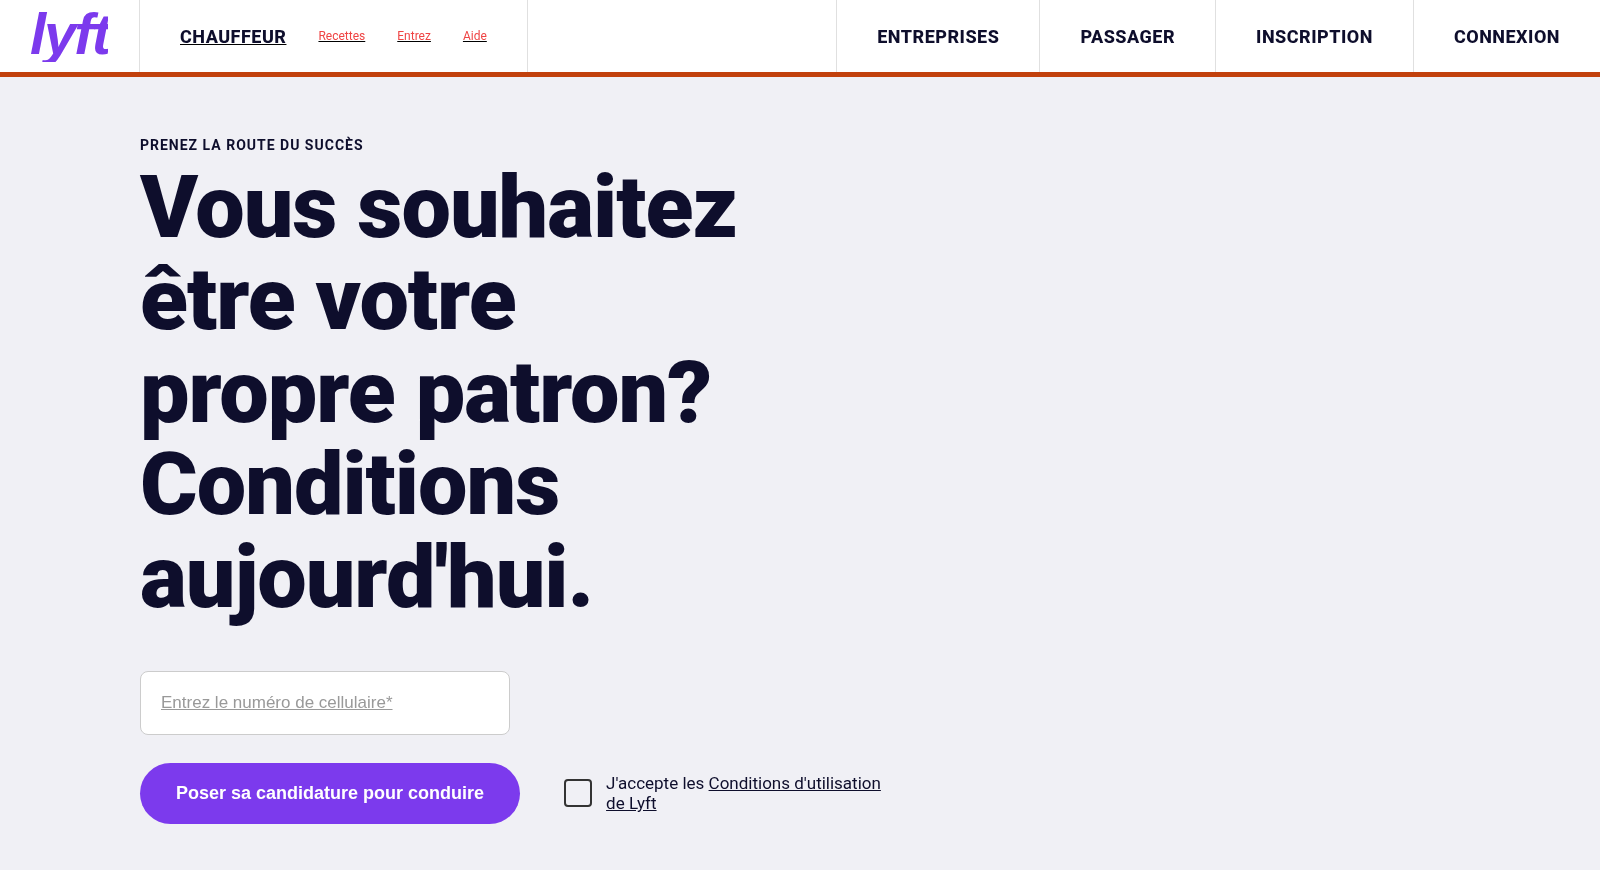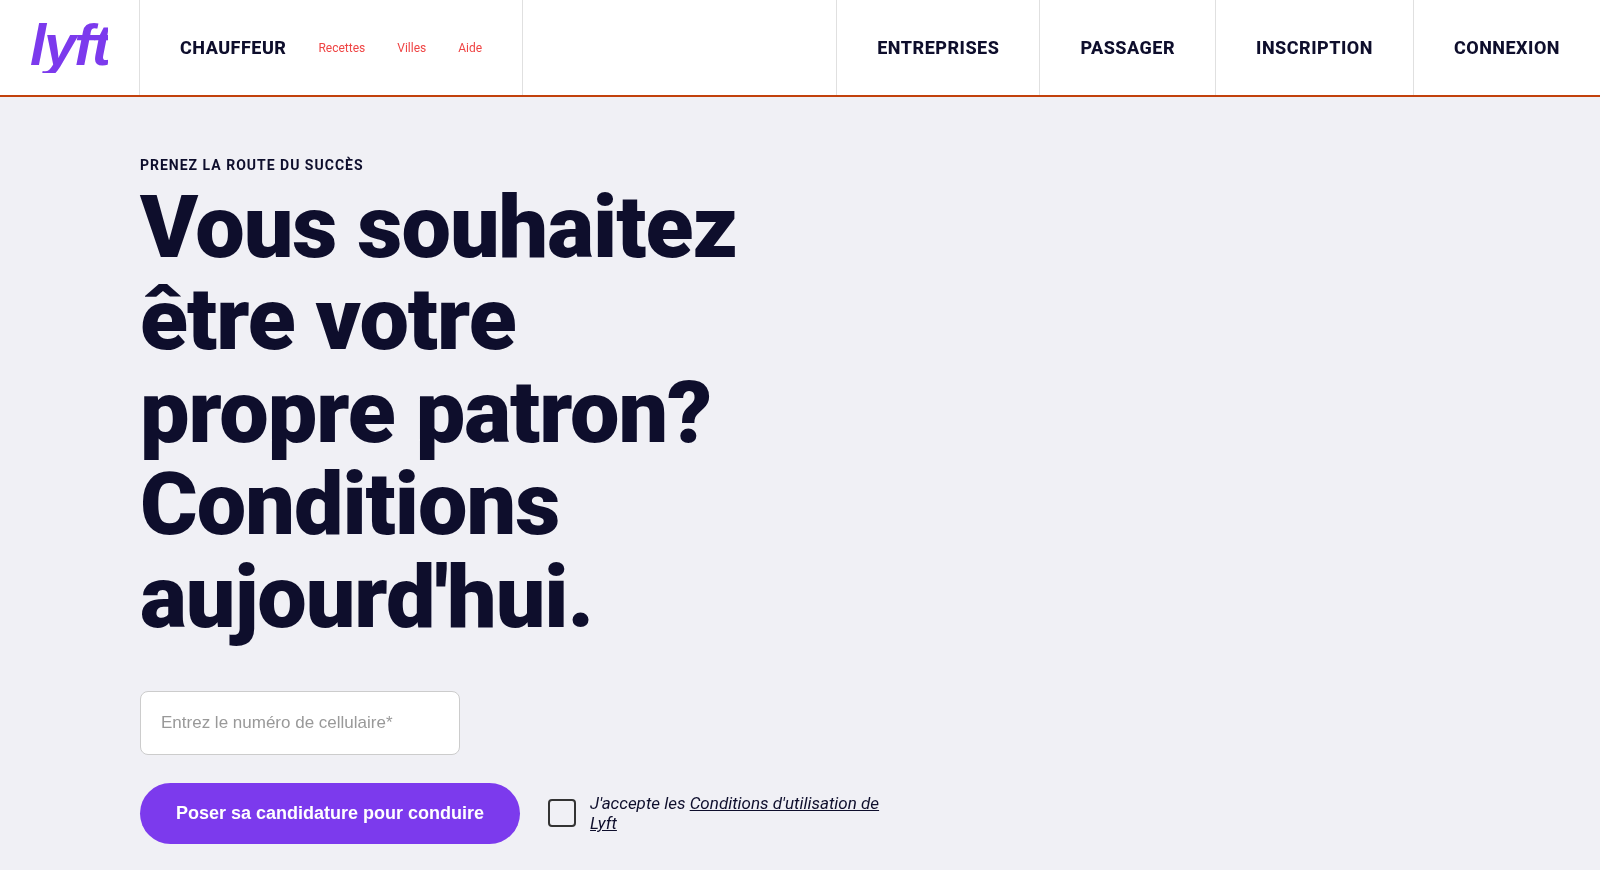--- a/index.html
+++ b/index.html
@@ -13,22 +13,22 @@
       background-color: #f0f0f5;
       min-height: 870px;
       width: 1600px;
     }
 
     
     header {
       background-color: #ffffff;
       display: flex;
       align-items: stretch;
-      height: 97px;
-      border-bottom: 2px solid #c2410c;
+      height: 77px;
+      border-bottom: 5px solid #c2410c;
       justify-content: center;
     }
 
     .logo-area {
       display: flex;
       align-items: center;
       padding: 0 28px;
       border-right: 1px solid #e0e0e0;
       min-width: 140px;
     }
@@ -41,20 +41,21 @@
       letter-spacing: -2px;
       line-height: 1;
     }
 
     .nav-chauffeur {
       display: flex;
       align-items: center;
       padding: 0 40px;
       border-right: 1px solid #e0e0e0;
       gap: 32px;
+      text-decoration: underline;
     }
 
     .nav-chauffeur-main {
       font-size: 18px;
       font-weight: 800;
       color: #0e0e2c;
       text-transform: uppercase;
       letter-spacing: 0.5px;
       cursor: pointer;
     }
@@ -108,39 +109,40 @@
       line-height: 1.05;
       margin-bottom: 48px;
       letter-spacing: -1px;
     }
 
     .phone-input-wrapper {
       margin-bottom: 28px;
     }
 
     .phone-input {
-      width: 320px;
+      width: 370px;
       height: 64px;
       border: 1.5px solid #ccc;
       border-radius: 8px;
       padding: 0 20px;
       font-size: 17px;
       color: #999;
       background: #fff;
       outline: none;
+      text-decoration: underline;
     }
 
     .phone-input::placeholder {
       color: #999;
     }
 
     .cta-row {
       display: flex;
       align-items: center;
-      gap: 28px;
+      gap: 44px;
     }
 
     .cta-button {
       background-color: #7c3aed;
       color: #ffffff;
       border: none;
       border-radius: 50px;
       padding: 20px 36px;
       font-size: 18px;
       font-weight: 700;
@@ -160,21 +162,20 @@
       border: 2px solid #333;
       border-radius: 4px;
       background: transparent;
       flex-shrink: 0;
       cursor: pointer;
     }
 
     .checkbox-label {
       font-size: 17px;
       color: #0e0e2c;
-      font-style: italic;
     }
 
     .checkbox-label a {
       color: #0e0e2c;
       text-decoration: underline;
     }
   </style>
 </head>
 <body>
 
@@ -183,21 +184,21 @@
     <div class="logo-text">
       <svg width="80" height="60" viewBox="0 0 80 60" xmlns="http://www.w3.org/2000/svg">
         <text x="2" y="52" font-family="Arial Black, sans-serif" font-size="58" font-weight="900" font-style="italic" fill="#7c3aed">lyft</text>
       </svg>
     </div>
   </div>
 
   <nav class="nav-chauffeur">
     <span class="nav-chauffeur-main">CHAUFFEUR</span>
     <span class="nav-chauffeur-sub">Recettes</span>
-    <span class="nav-chauffeur-sub">Villes</span>
+    <span class="nav-chauffeur-sub">Entrez</span>
     <span class="nav-chauffeur-sub">Aide</span>
   </nav>
 
   <nav class="nav-right">
     <div class="nav-right-item">ENTREPRISES</div>
     <div class="nav-right-item">PASSAGER</div>
     <div class="nav-right-item">INSCRIPTION</div>
     <div class="nav-right-item">CONNEXION</div>
   </nav>
 </header>

